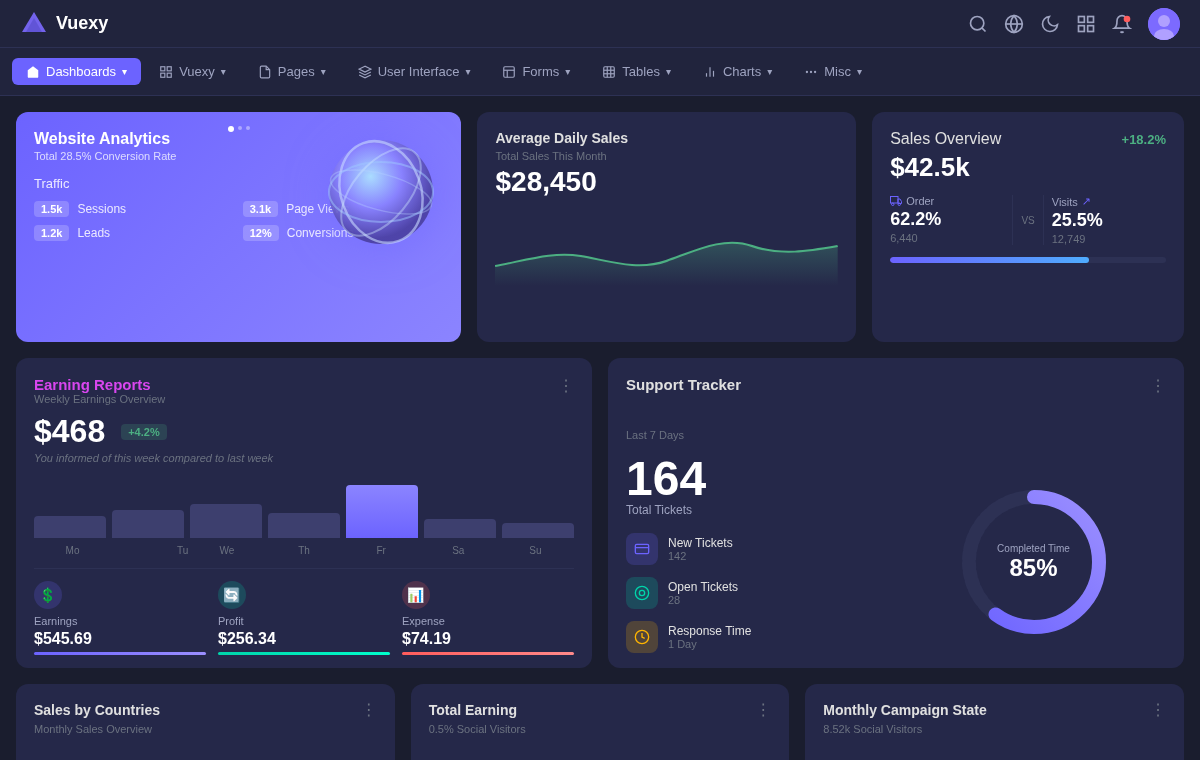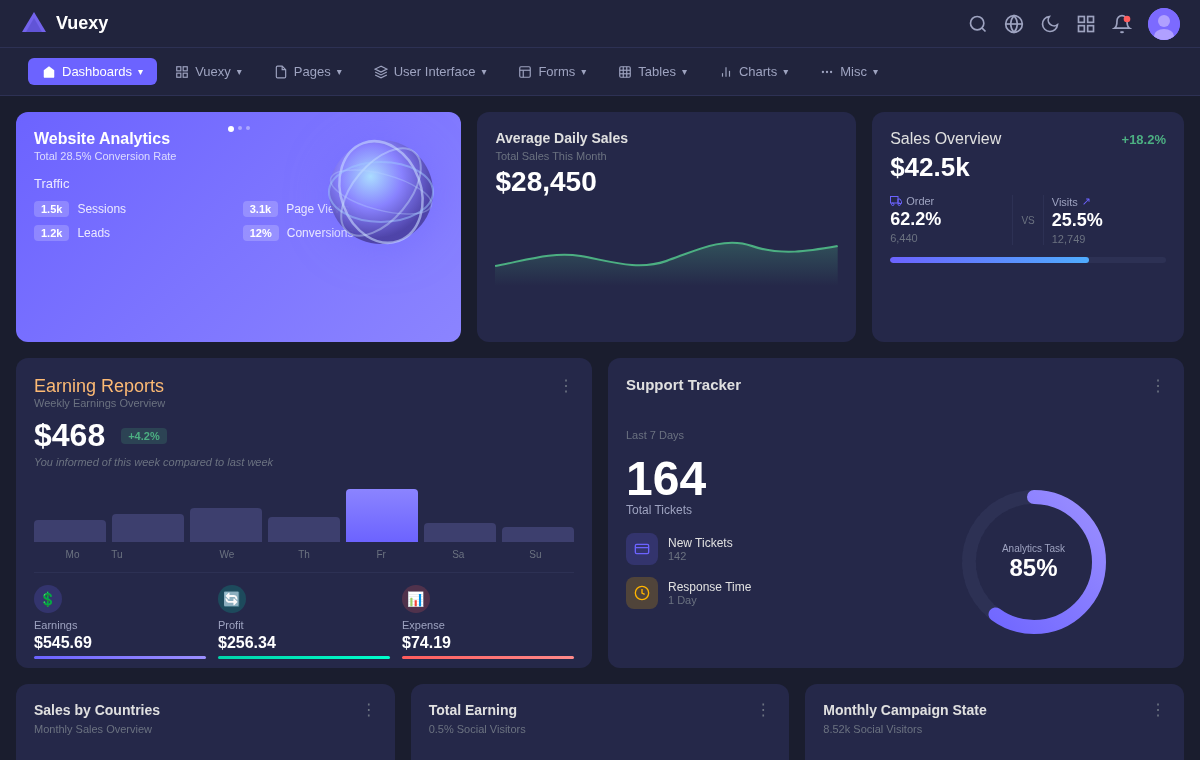--- a/index.html
+++ b/index.html
@@ -52,21 +52,21 @@
       justify-content: center;
       font-size: 14px;
     }
 
     
     .menu-bar {
       background: #21243d;
       height: 48px;
       display: flex;
       align-items: center;
-      padding: 0 28px;
+      padding: 0 12px;
       gap: 4px;
       border-bottom: 1px solid #2d3154;
     }
     .menu-item {
       display: flex;
       align-items: center;
       gap: 6px;
       padding: 6px 14px;
       border-radius: 6px;
       font-size: 13px;
@@ -279,21 +279,21 @@
       height: 310px;
     }
 
     
     .earning-card .ec-header {
       display: flex;
       justify-content: space-between;
       align-items: flex-start;
       margin-bottom: 4px;
     }
-    .ec-title { font-size: 18px; font-weight: 400; color: #fdba74; }
+    .ec-title { font-size: 15px; font-weight: 700; color: #d946ef; }
     .ec-sub { font-size: 11px; color: #6b7280; }
     .ec-amount {
       font-size: 32px;
       font-weight: 700;
       color: #fff;
       margin: 8px 0 2px;
       display: flex;
       align-items: center;
       gap: 16px;
     }
@@ -680,21 +680,21 @@
         </div>
         <div style="flex:1; display:flex; flex-direction:column; align-items:center; gap:4px; height:100%; justify-content:flex-end;">
           <div style="width:100%; height:30%; border-radius:4px 4px 0 0; background:#3d3f6e;"></div>
         </div>
         <div style="flex:1; display:flex; flex-direction:column; align-items:center; gap:4px; height:100%; justify-content:flex-end;">
           <div style="width:100%; height:25%; border-radius:4px 4px 0 0; background:#3d3f6e;"></div>
         </div>
 
         <div style="position:absolute; bottom:0; left:0; right:0; display:flex; justify-content:space-around;">
           <span style="font-size:10px; color:#6b7280; flex:1; text-align:center;">Mo</span>
-          <span style="font-size:10px; color:#6b7280; flex:1; text-align:left;">Tu</span>
+          <span style="font-size:10px; color:#6b7280; flex:1; text-align:right;">Tu</span>
           <span style="font-size:10px; color:#6b7280; flex:1; text-align:center;">We</span>
           <span style="font-size:10px; color:#6b7280; flex:1; text-align:center;">Th</span>
           <span style="font-size:10px; color:#6b7280; flex:1; text-align:center;">Fr</span>
           <span style="font-size:10px; color:#6b7280; flex:1; text-align:center;">Sa</span>
           <span style="font-size:10px; color:#6b7280; flex:1; text-align:center;">Su</span>
         </div>
       </div>
 
       <div class="ec-metrics">
         <div>
@@ -737,20 +737,32 @@
                   <rect x="2" y="5" width="20" height="14" rx="2"></rect>
                   <line x1="2" y1="10" x2="22" y2="10"></line>
                 </svg>
             </div>
             <div class="ticket-text">
               <div class="ticket-name">New Tickets</div>
               <div class="ticket-count">142</div>
             </div>
           </div>
 
+          <div class="ticket-item">
+            <div class="ticket-icon" style="background:rgba(0,212,170,0.2);">
+              <svg width="16" height="16" viewBox="0 0 24 24" fill="none" stroke="#00d4aa" stroke-width="2">
+                  <circle cx="12" cy="12" r="10"></circle>
+                  <circle cx="12" cy="12" r="4"></circle>
+                </svg>
+            </div>
+            <div class="ticket-text">
+              <div class="ticket-name">Open Tickets</div>
+              <div class="ticket-count">28</div>
+            </div>
+          </div>
 
           <div class="ticket-item">
             <div class="ticket-icon" style="background:rgba(255,180,0,0.2);">
               <svg width="16" height="16" viewBox="0 0 24 24" fill="none" stroke="#ffb400" stroke-width="2">
                   <circle cx="12" cy="12" r="10"></circle>
                   <polyline points="12 6 12 12 16 14"></polyline>
                 </svg>
             </div>
             <div class="ticket-text">
               <div class="ticket-name">Response Time</div>
@@ -767,21 +779,21 @@
                   <stop offset="0%" stop-color="#6c63ff"></stop>
                   <stop offset="100%" stop-color="#9b8fff"></stop>
                 </linearGradient>
               </defs>
 
               <circle cx="80" cy="80" r="65" fill="none" stroke="#2d3154" stroke-width="14" stroke-dasharray="5 4" stroke-linecap="round"></circle>
 
               <circle cx="80" cy="80" r="65" fill="none" stroke="url(#donutGrad)" stroke-width="14" stroke-dasharray="347 408" stroke-dashoffset="102" stroke-linecap="round" transform="rotate(-90 80 80)"></circle>
             </svg>
             <div class="donut-label">
-              <div class="donut-sub">Analytics Task</div>
+              <div class="donut-sub">Completed Time</div>
               <div class="donut-value">85%</div>
             </div>
           </div>
         </div>
       </div>
     </div>
   </div>
 
   <div class="row3">
     <div class="row3-card">

